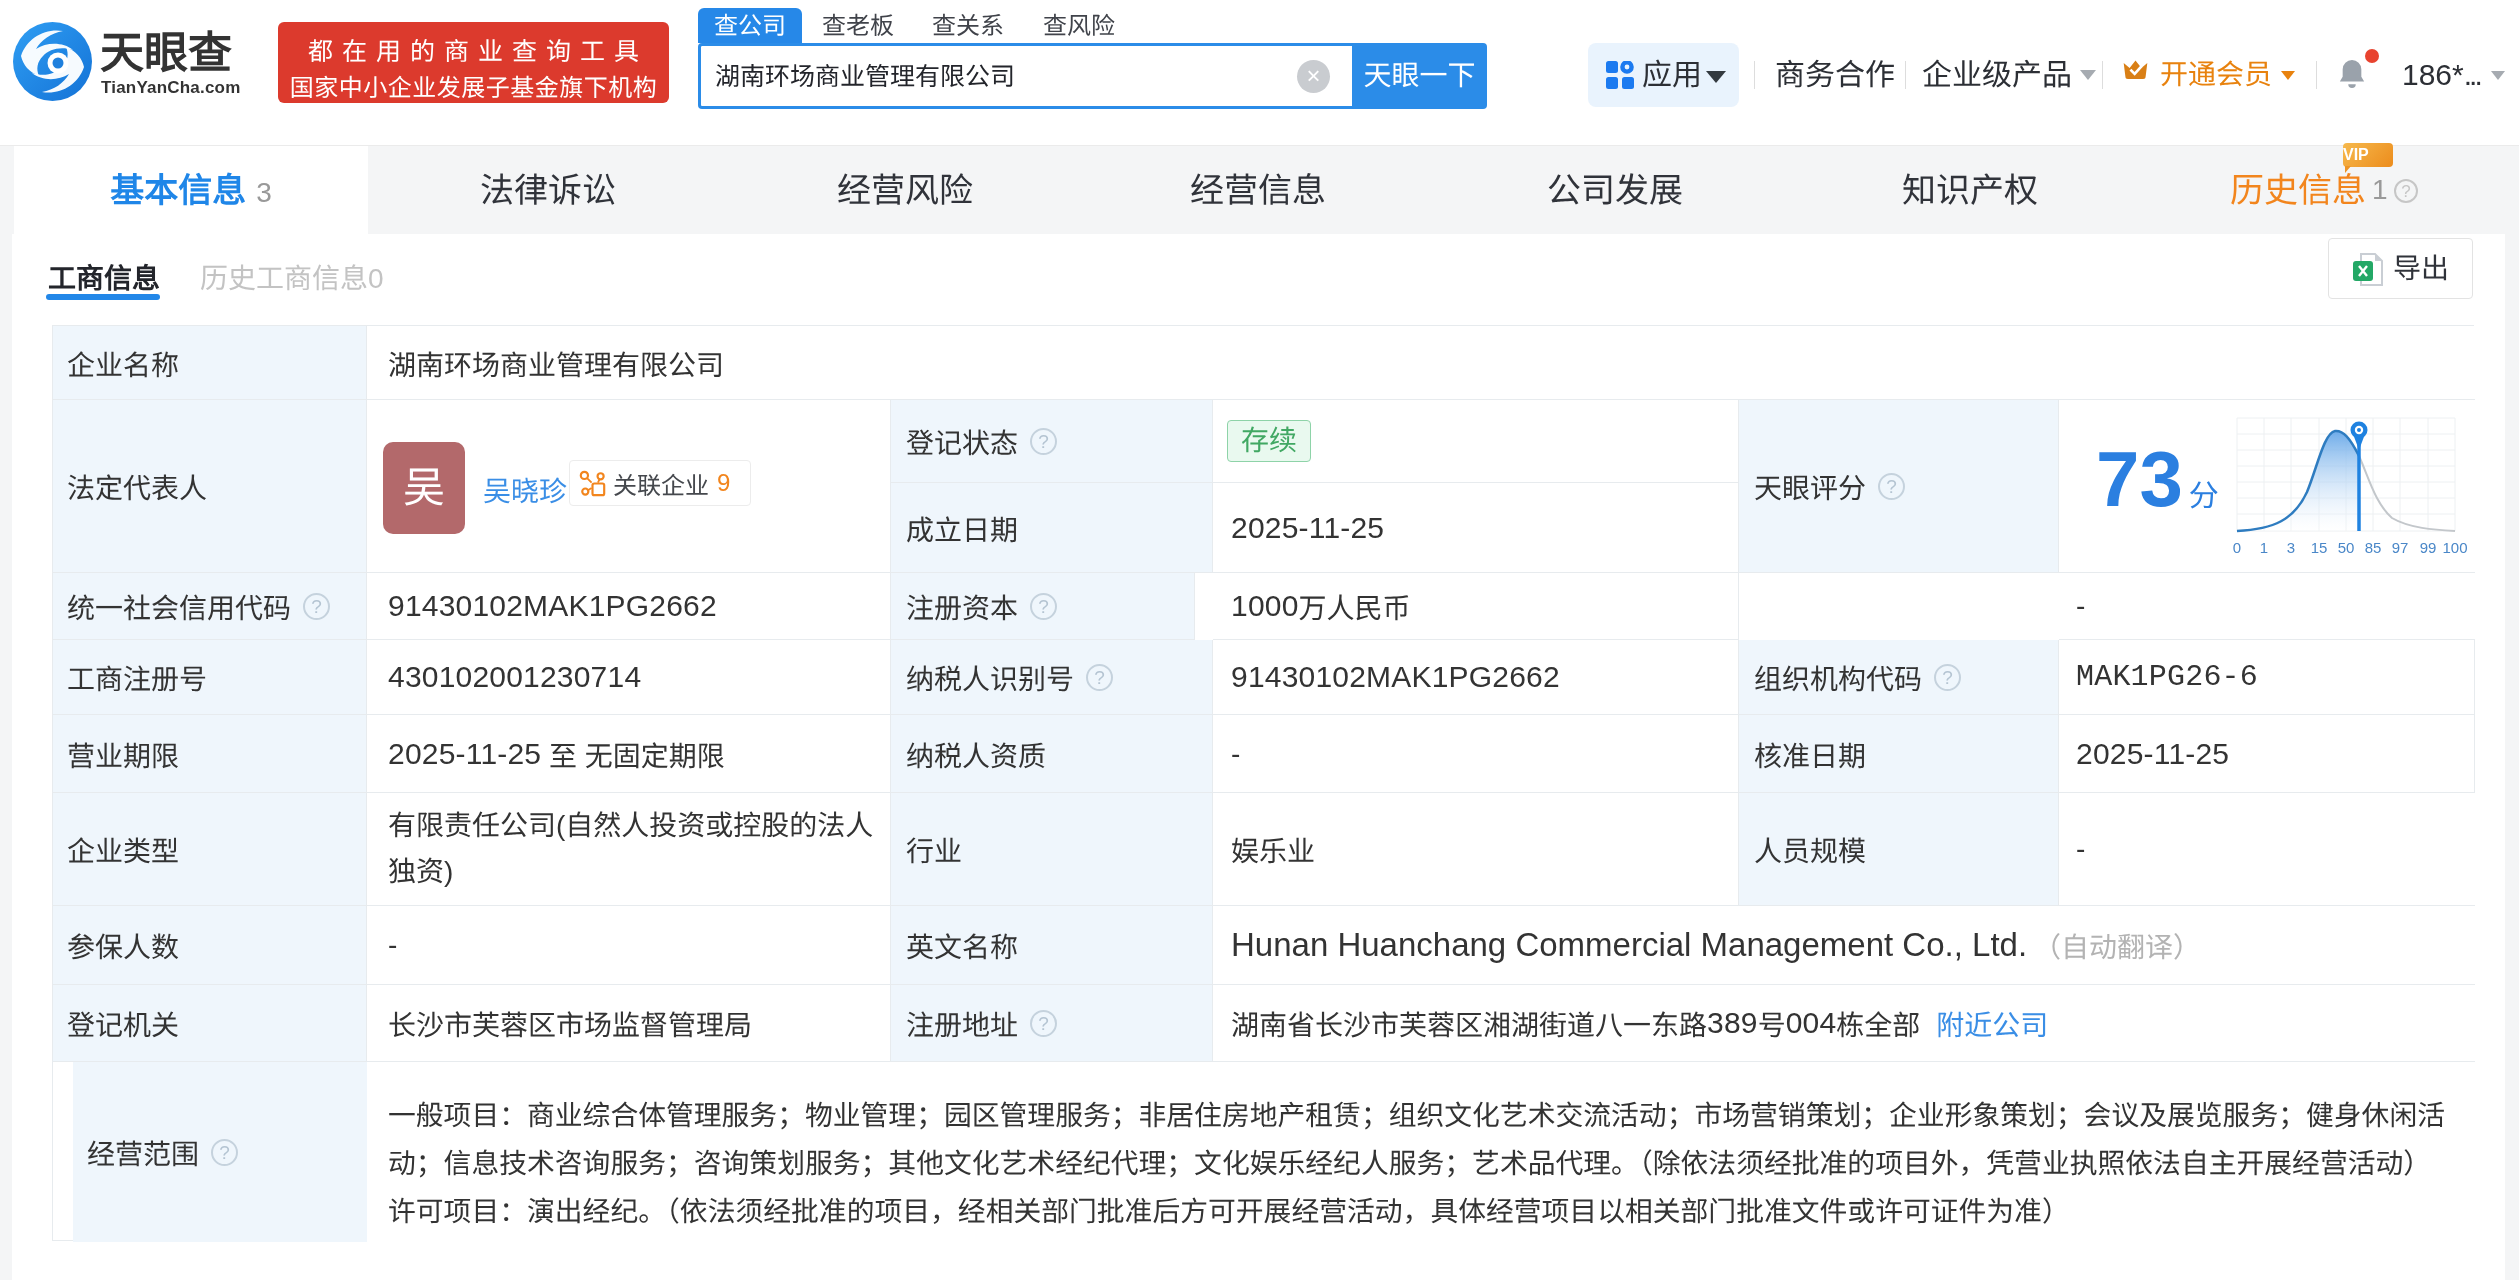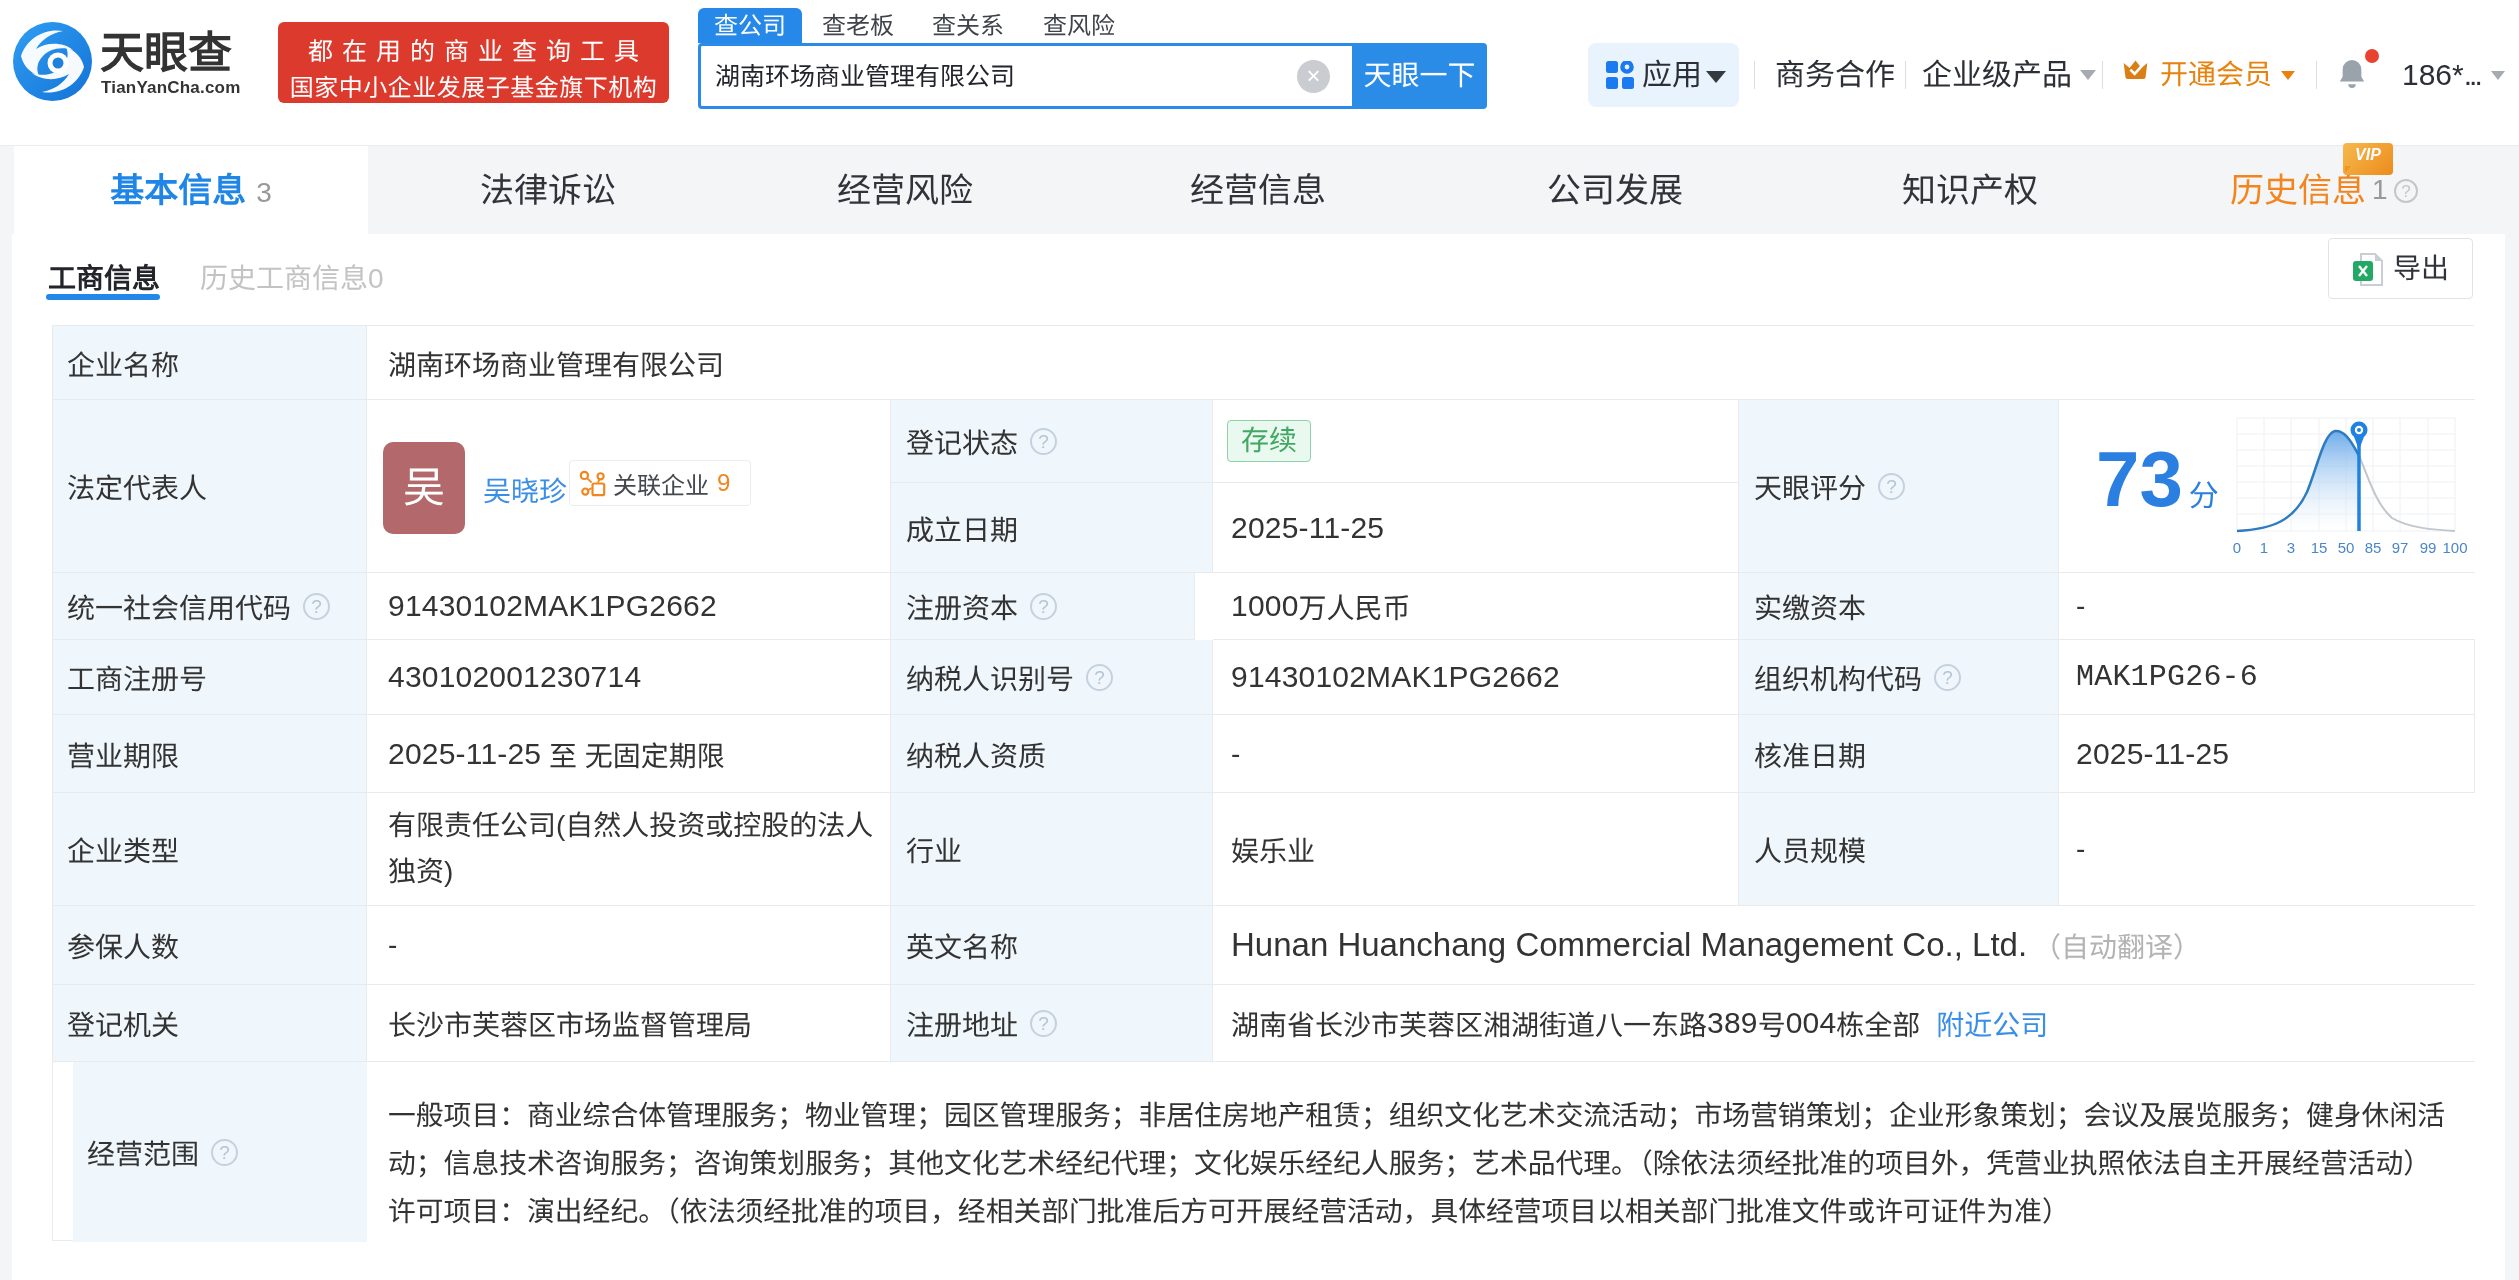--- a/index.html
+++ b/index.html
@@ -102,21 +102,21 @@
   <div id="navbar">
     <div id="navactive"><b>基本信息</b><i>3</i></div>
     <div class="navtab" style="left:478px;width:140px;">法律诉讼</div>
     <div class="navtab" style="left:835px;width:140px;">经营风险</div>
     <div class="navtab" style="left:1188px;width:140px;">经营信息</div>
     <div class="navtab" style="left:1545px;width:140px;">公司发展</div>
     <div class="navtab" style="left:1900px;width:140px;">知识产权</div>
     <div class="navtab" style="left:2228px;width:140px;color:#f2851d;">历史信息</div>
     <div class="abs" style="left:2372px;top:0;height:88px;line-height:88px;font-size:28px;color:#999;">1</div>
     <div class="abs" style="left:2394px;top:33px;width:24px;height:24px;border:2px solid #c6c6c6;border-radius:50%;color:#c6c6c6;font-size:17px;text-align:center;line-height:21px;">?</div>
-    <div class="abs" style="left:2343px;top:-3px;width:50px;height:32px;background:linear-gradient(135deg,#f6b94d,#ec8c1c);border-radius:4px;color:#fff;font-size:16px;font-weight:bold;font-style:italic;text-align:center;line-height:24px;">VIP</div>
+    <div class="abs" style="left:2343px;top:-3px;width:50px;height:24px;background:linear-gradient(135deg,#f6b94d,#ec8c1c);border-radius:4px;color:#fff;font-size:16px;font-weight:bold;text-align:left;line-height:24px;">VIP</div>
     <div class="abs" style="left:2345px;top:20px;width:0;height:0;border-left:6px solid #ee9526;border-bottom:7px solid transparent;"></div>
   </div>
   <div id="container">
 
     <div class="abs" style="left:36px;top:22px;font-size:28px;font-weight:bold;color:#23252b;">工商信息</div>
     <div class="abs" style="left:34px;top:60px;width:114px;height:6px;background:#2287e8;border-radius:3px;"></div>
     <div class="abs" style="left:188px;top:22px;font-size:28px;color:#c3c3c3;">历史工商信息0</div>
     <div class="abs" style="left:2316px;top:4px;width:145px;height:61px;border:1px solid #e3e3e3;border-radius:4px;background:#fff;">
       <svg class="abs" style="left:24px;top:14px;" width="30" height="33" viewBox="0 0 30 33">
         <path d="M8 1 h14 l7 7 v24 h-21 z" fill="#fff" stroke="#c9ced4" stroke-width="2"></path>
@@ -184,21 +184,20 @@
           <text x="171" y="145">97</text>
             <text x="199" y="145">99</text>
             <text x="226" y="145">100</text>
         </g>
       </svg>
 
       <div class="c lb" style="left:0;top:247px;width:314px;height:67px;">统一社会信用代码<span class="qm">?</span></div>
       <div class="c vl num" style="left:314px;top:247px;width:524px;height:67px;padding-left:21px;">91430102MAK1PG2662</div>
       <div class="c lb" style="left:838px;top:247px;width:304px;height:67px;padding-left:15px;">注册资本<span class="qm">?</span></div>
       <div class="c vl" style="left:1160px;top:247px;width:526px;height:67px;"><span class="num">1000</span>万人民币</div>
-      <div class="c lb" style="left:1686px;top:247px;width:320px;height:67px;padding-left:15px;">实缴资本</div>
       <div class="c vl noR" style="left:2006px;top:247px;width:416px;height:67px;padding-left:17px;">-</div>
 
       <div class="c lb" style="left:0;top:314px;width:314px;height:75px;">工商注册号</div>
       <div class="c vl num" style="left:314px;top:314px;width:524px;height:75px;padding-left:21px;">430102001230714</div>
       <div class="c lb" style="left:838px;top:314px;width:322px;height:75px;padding-left:15px;">纳税人识别号<span class="qm">?</span></div>
       <div class="c vl num" style="left:1160px;top:314px;width:526px;height:75px;">91430102MAK1PG2662</div>
       <div class="c lb" style="left:1686px;top:314px;width:320px;height:75px;padding-left:15px;">组织机构代码<span class="qm">?</span></div>
       <div class="c vl num" style="left:2006px;top:314px;width:416px;height:75px;padding-left:17px;font-family:Liberation Mono, monospace;">MAK1PG26-6</div>
 
       <div class="c lb" style="left:0;top:389px;width:314px;height:78px;">营业期限</div>

